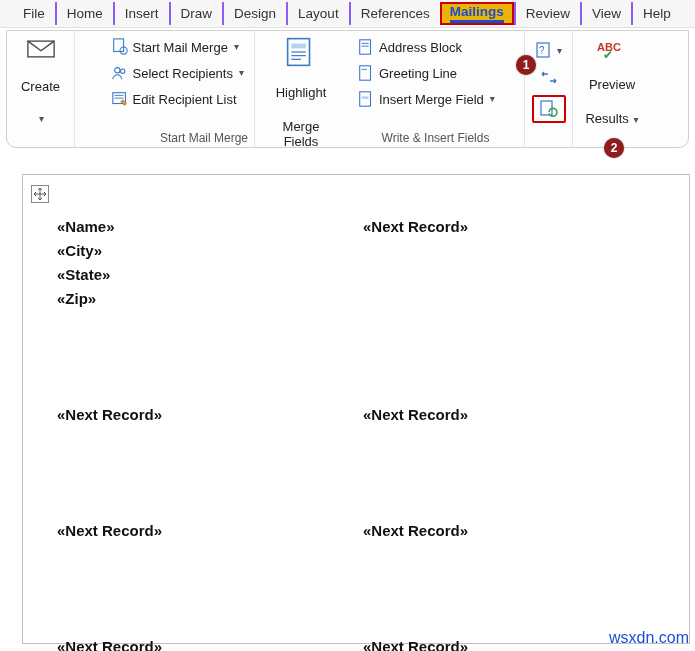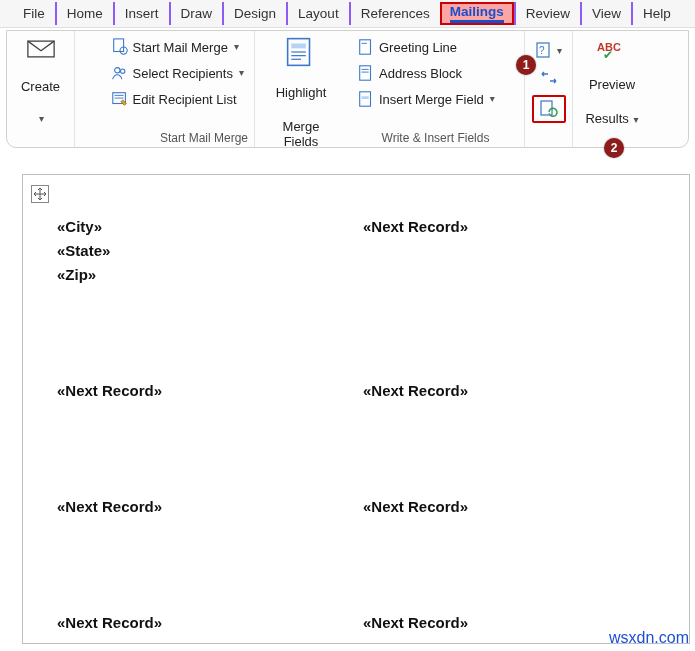--- a/index.html
+++ b/index.html
@@ -29,21 +29,21 @@
     cursor: pointer;
     white-space: nowrap;
     border-left: 2px solid #8b5cf6;
   }
   .tab.first { border-left: none; }
   .tab.active {
     color: #1a4fcc;
     font-weight: 600;
     border: 2px solid #c00;
     padding: 0px 8px;
-    background: #fca5a5;
+    background: #eab308;
   }
   .tab.active .und {
     display:block;
     border-bottom: 3px solid #1a4fcc;
     margin-top: 1px;
   }
   .ribbon {
     display: flex;
     background: #fdfdfd;
     border: 1px solid #d0d0d0;
@@ -213,31 +213,31 @@
       <span>Merge Fields</span>
     </div>
     <div></div>
   </div>
 
   <div class="group" style="width:178px">
     <div class="col">
       <div class="small-row">
         <svg viewBox="0 0 20 20">
             <rect x="3" y="2" width="12" height="16" fill="none" stroke="#3a78c9" stroke-width="1.2"></rect>
-            <line x1="5" y1="6" x2="11" y2="6" stroke="#3a78c9"></line>
-          </svg>
-        <span>Greeting Line</span>
-      </div>
-      <div class="small-row">
-        <svg viewBox="0 0 20 20">
-            <rect x="3" y="2" width="12" height="16" fill="none" stroke="#3a78c9" stroke-width="1.2"></rect>
             <line x1="5" y1="6" x2="13" y2="6" stroke="#3a78c9"></line>
             <line x1="5" y1="9" x2="13" y2="9" stroke="#3a78c9"></line>
           </svg>
         <span>Address Block</span>
+      </div>
+      <div class="small-row">
+        <svg viewBox="0 0 20 20">
+            <rect x="3" y="2" width="12" height="16" fill="none" stroke="#3a78c9" stroke-width="1.2"></rect>
+            <line x1="5" y1="6" x2="11" y2="6" stroke="#3a78c9"></line>
+          </svg>
+        <span>Greeting Line</span>
       </div>
       <div class="small-row">
         <svg viewBox="0 0 20 20">
             <rect x="3" y="2" width="12" height="16" fill="none" stroke="#3a78c9" stroke-width="1.2"></rect>
             <rect x="5" y="7" width="8" height="3" fill="#b7d3f4"></rect>
           </svg>
         <span>Insert Merge Field</span>
         <span class="caret">▾</span>
       </div>
     </div>
@@ -291,20 +291,21 @@
 </div>
 
 <div class="doc-area">
   <div class="move-handle">
     <svg viewBox="0 0 12 12" width="12" height="12">
         <path d="M6 0v12M0 6h12M6 0l-2 2M6 0l2 2M6 12l-2-2M6 12l2-2M0 6l2-2M0 6l2 2M12 6l-2-2M12 6l-2 2" stroke="#555" stroke-width="1" fill="none"></path>
       </svg>
   </div>
   <div class="labels-grid">
     <div class="cell">
+      <div class="field-line">«Name»</div>
       <div class="field-line">«City»</div>
       <div class="field-line">«State»</div>
       <div class="field-line">«Zip»</div>
     </div>
     <div class="cell">
       <div class="field-line">«Next Record»</div>
     </div>
     <div class="cell">
       <div class="field-line">«Next Record»</div>
     </div>

